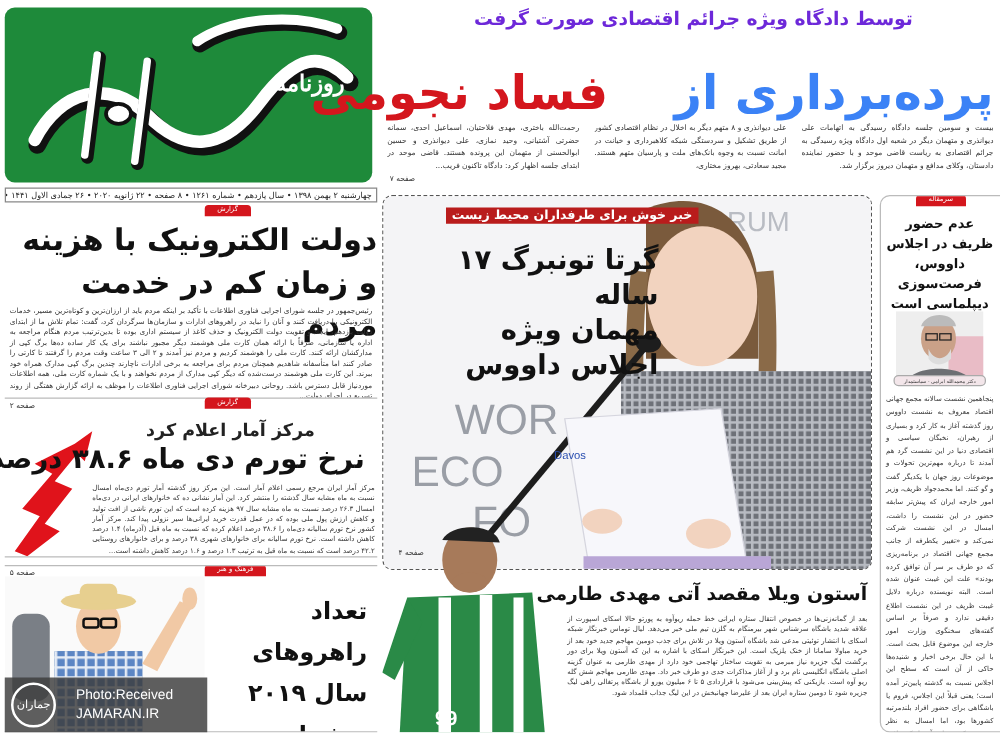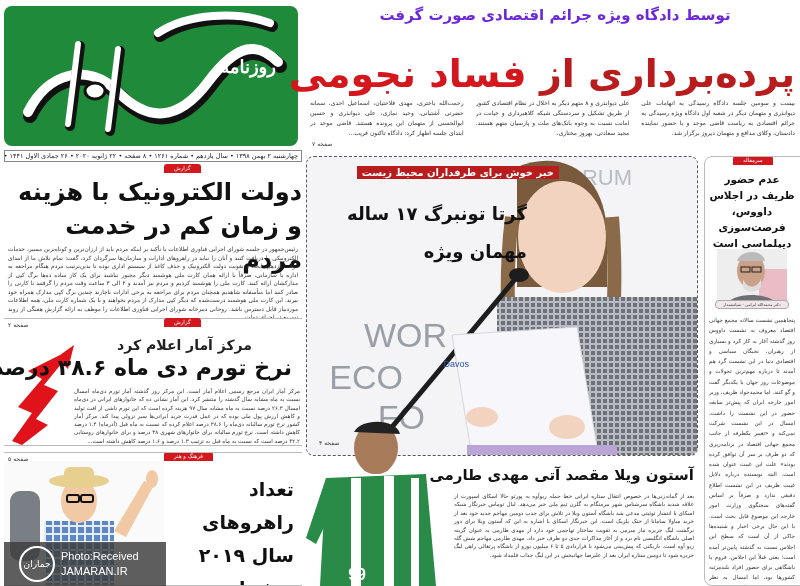--- a/index.html
+++ b/index.html
@@ -8,21 +8,21 @@
 
   .masthead { position: absolute; left: 4px; top: 6px; width: 294px; height: 140px; background: #1e8a3a; border-radius: 8px; overflow: hidden; }
   .masthead .logo-script { position: absolute; left: 6px; top: 0; width: 286px; height: 140px; }
   .masthead .logo-sub { position: absolute; right: 22px; top: 50px; color: #fff; font-size: 18px; font-weight: bold; font-family: "DejaVu Serif", serif; }
 
   .dateline { position: absolute; left: 4px; top: 150px; width: 298px; height: 12px; border: 1px solid #888; font-size: 6.5px; line-height: 10px; text-align: right; padding: 0 3px; color: #222; white-space: nowrap; overflow: hidden; }
 
   .overline { position: absolute; left: 330px; top: 6px; width: 450px; text-align: center; font-size: 15px; font-weight: bold; color: #6d28d9; }
   .headline { position: absolute; left: 310px; top: 48px; width: 485px; text-align: center; font-size: 38px; font-weight: bold; line-height: 52px; white-space: nowrap; letter-spacing: -1px; }
   .headline .hl-red { color: #d4161d; }
-  .headline .hl-black { color: #b91c1c; }
+  .headline .hl-black { color: #3b82f6; margin-left: 40px; }
 
   .lead-cols { position: absolute; left: 310px; top: 98px; width: 485px; height: 44px; display: flex; flex-direction: row; gap: 12px; }
   .lead-col { flex: 1; font-size: 6px; line-height: 10px; color: #333; text-align: justify; overflow: hidden; }
   .page-ref { font-size: 6px; color: #333; }
   .lead-pageref { position: absolute; left: 312px; top: 140px; }
 
   .card { position: absolute; background: #fff; border: 1px dashed #555; border-radius: 8px; }
   .tag { position: absolute; background: #d4161d; color: #fff; font-size: 5.5px; line-height: 9px; height: 9px; padding: 0 10px; border-radius: 3px 3px 0 0; text-align: center; }
 
   
@@ -37,29 +37,29 @@
   .inflation .arrow { position: absolute; left: 4px; top: 22px; width: 72px; height: 104px; }
   .inflation .kicker { position: absolute; right: 50px; top: 18px; font-size: 14px; font-weight: bold; color: #222; }
   .inflation .title { position: absolute; right: 10px; top: 36px; font-size: 22px; font-weight: bold; color: #111; white-space: nowrap; }
   .inflation .body { position: absolute; left: 70px; top: 68px; width: 226px; font-size: 5.6px; line-height: 8.3px; text-align: justify; color: #333; }
 
   .tourism { left: 4px; top: 452px; width: 298px; height: 134px; border: 1px solid #bbb; border-radius: 0; border-left: none; border-right: none; overflow: hidden; }
   .tourism .tag { left: 160px; top: -1px; }
   .tourism .pg { position: absolute; left: 4px; top: 2px; font-size: 6px; color: #333; }
   .tourism .photo { position: absolute; left: 0; top: 8px; width: 160px; height: 126px; }
   .tourism .title { position: absolute; right: 8px; top: 20px; width: 140px; text-align: right; font-size: 19px; font-weight: bold; line-height: 33px; color: #111; }
-  .watermark { position: absolute; left: 4px; top: 542px; width: 162px; height: 44px; background: rgba(60,60,60,0.82); display: flex; flex-direction: row-reverse; align-items: center; gap: 6px; padding: 0 15px; direction: ltr; justify-content: flex-end; }
+  .watermark { position: absolute; left: 4px; top: 542px; width: 162px; height: 44px; background: rgba(60,60,60,0.82); display: flex; flex-direction: row-reverse; align-items: center; gap: 16px; padding: 0 5px; direction: ltr; justify-content: flex-end; }
   .watermark .wm-logo { width: 36px; height: 36px; border: 2px solid #fff; border-radius: 50%; color: #fff; font-size: 9px; display: flex; align-items: center; justify-content: center; order: 0; }
   .watermark .wm-text { color: #fff; font-family: "Liberation Sans", sans-serif; font-size: 11px; line-height: 15px; text-align: left; }
 
   
   .greta { left: 306px; top: 156px; width: 392px; height: 300px; overflow: hidden; }
   .greta .photo-bg { position: absolute; left: 0; top: 0; width: 392px; height: 300px; }
   .greta .kicker { position: absolute; right: 138px; top: 9px; background: #b91c1c; color: #fff; font-size: 10px; font-weight: bold; padding: 1px 5px; }
-  .greta .title { position: absolute; right: 170px; top: 38px; width: 210px; text-align: right; font-size: 18px; font-weight: bold; line-height: 38px; color: #111; }
+  .greta .title { position: absolute; right: 170px; top: 38px; width: 210px; text-align: right; font-size: 22px; font-weight: bold; line-height: 28px; color: #111; }
   .greta .pg { position: absolute; left: 12px; top: 282px; font-size: 6px; color: #333; }
 
   .villa { left: 306px; top: 458px; width: 392px; height: 126px; border: none; }
   .villa .player { position: absolute; left: 0; top: -40px; width: 150px; height: 168px; }
   .villa .title { position: absolute; right: 4px; top: 8px; font-size: 15px; font-weight: bold; color: #111; white-space: nowrap; }
   .villa .body { position: absolute; right: 4px; top: 34px; width: 240px; font-size: 5.6px; line-height: 8.4px; text-align: justify; color: #333; }
 
   
   .editorial { left: 704px; top: 156px; width: 114px; height: 430px; border: 1px solid #bbb; border-radius: 8px; overflow: hidden; }
   .editorial .tag { left: 28px; top: -1px; }
@@ -180,20 +180,21 @@
     <polygon points="145,178 270,170 290,290 165,300" fill="#f7f7fb" stroke="#d5d5de"></polygon>
     <text x="162" y="210" font-size="9" fill="#2a4fb0" font-family="Liberation Sans, sans-serif">Davos</text>
     <ellipse cx="175" cy="260" rx="16" ry="10" fill="#f2d3bf"></ellipse>
     <ellipse cx="260" cy="270" rx="18" ry="12" fill="#f2d3bf"></ellipse>
     <rect x="160" y="288" width="150" height="12" fill="#b9a6d6"></rect>
   </svg>
   <div class="kicker">خبر خوش برای طرفداران محیط زیست</div>
   <div class="title">
     <div>گرتا تونبرگ ۱۷ ساله</div>
     <div>مهمان ویژه</div>
+    <div>اجلاس داووس</div>
   </div>
   <div class="pg">صفحه ۴</div>
 </div>
 
 <div class="card villa">
   <svg class="player" viewBox="0 0 150 168">
     <ellipse cx="70" cy="30" rx="22" ry="26" fill="#a77a5a"></ellipse>
     <path d="M48 14 C55 0, 90 0, 94 16" fill="#222"></path>
     <path d="M20 60 L120 56 L130 168 L14 168 Z" fill="#2a8a47"></path>
     <rect x="45" y="60" width="10" height="108" fill="#fff"></rect>

